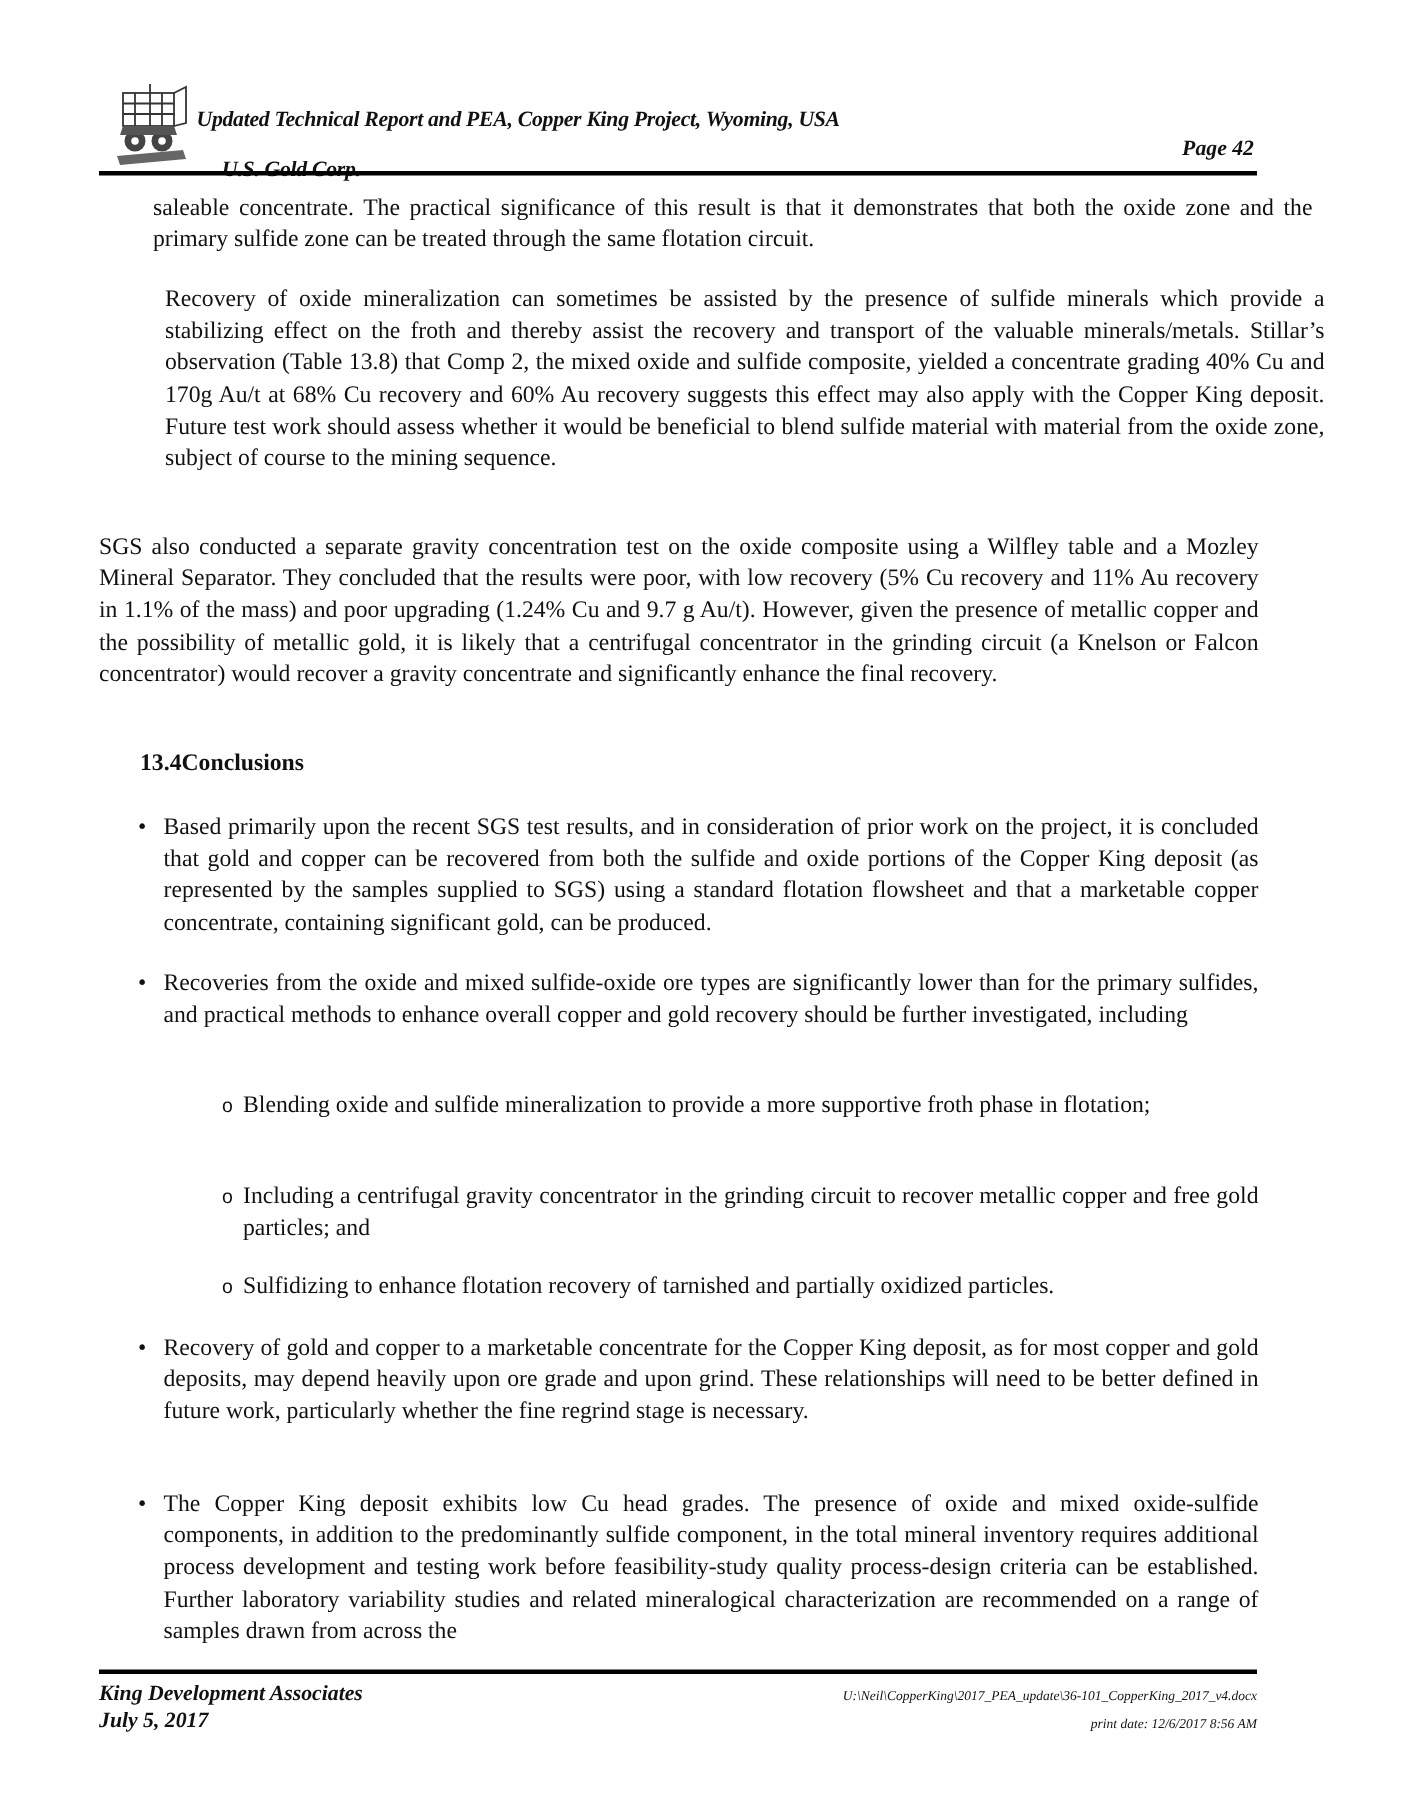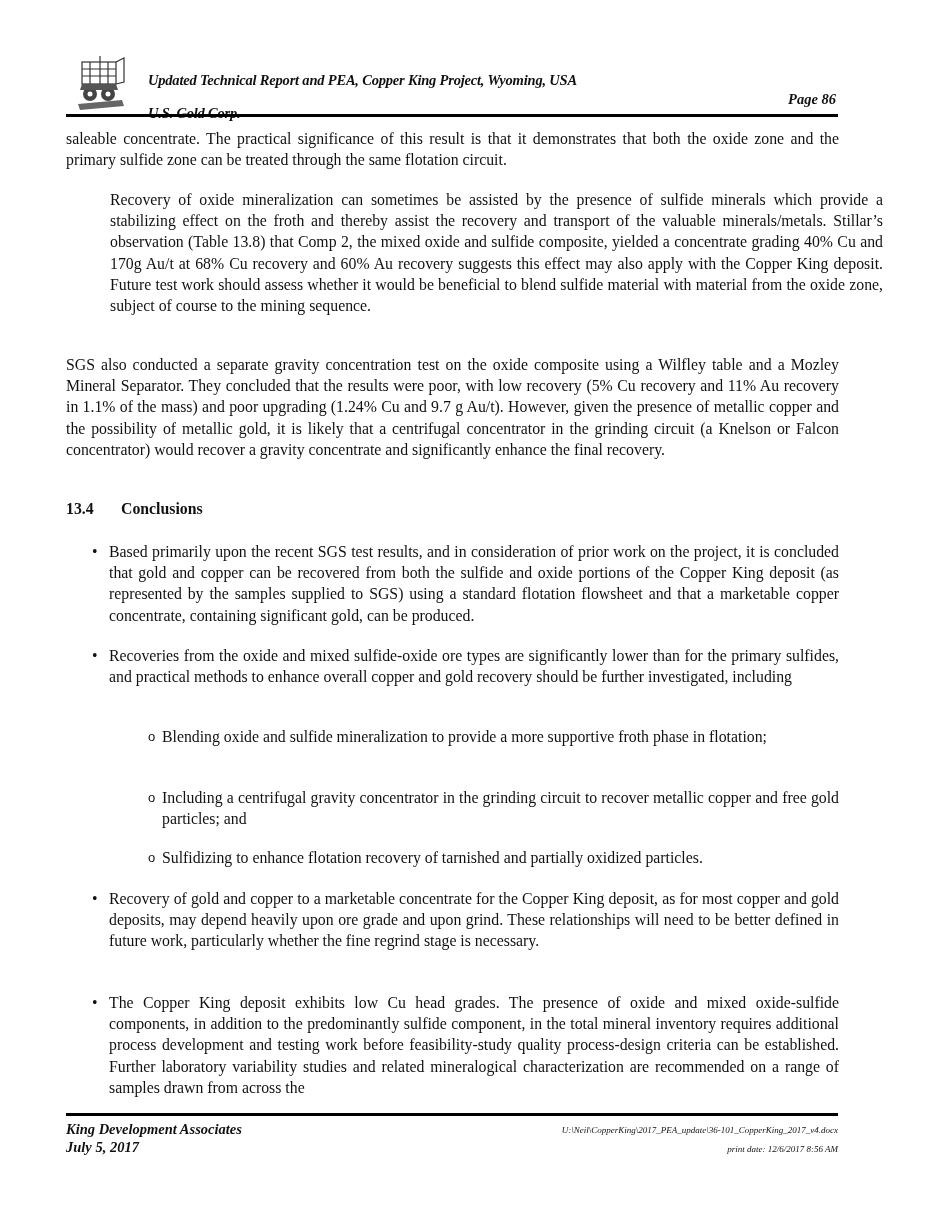--- a/index.html
+++ b/index.html
@@ -2,30 +2,30 @@
 <html><head>
 <meta charset="utf-8">
 <style>
   html, body { margin: 0; padding: 0; background: #ffffff; }
   body { width: 935px; height: 1210px; position: relative; overflow: hidden;
          font-family: "Liberation Serif", serif; color: #111; }
   .page { position: absolute; left: 0; top: 0; width: 935px; height: 1210px; }
 
   .header { position: absolute; left: 66px; top: 52px; width: 772px; height: 62px; }
   .logo { position: absolute; left: 4px; top: 2px; width: 60px; height: 58px; }
-  .hdr-title { position: absolute; left: 82px; top: 20px; font-style: italic; font-weight: bold; font-size: 14.5px; letter-spacing: -0.2px; }
+  .hdr-title { position: absolute; left: 65px; top: 20px; font-style: italic; font-weight: bold; font-size: 14.5px; letter-spacing: -0.2px; }
   .hdr-org { position: absolute; left: 82px; top: 39px; font-style: italic; font-weight: bold; font-size: 14.5px; letter-spacing: -0.2px; margin-top: 14px; }
   .hdr-page { position: absolute; right: 2px; top: 39px; font-style: italic; font-weight: bold; font-size: 14.5px; }
   .rule-top { position: absolute; left: 66px; top: 114px; width: 772px; height: 3px; background: #000; }
 
   .body-text { position: absolute; left: 66px; width: 773px; font-size: 15.8px; line-height: 21.2px; text-align: justify; }
   .body-text p { margin: 0; }
 
   .sec { position: absolute; left: 66px; top: 500px; font-weight: bold; font-size: 15.8px; }
-  .sec .num { display: inline-block; width: 55px; }
+  .sec .num { display: inline-block; width: 55px; text-align: right; }
 
   .bullet { position: absolute; left: 66px; width: 773px; font-size: 15.8px; line-height: 21.2px; }
   .bullet .mark { position: absolute; left: 26px; top: 0; }
   .bullet .txt { margin-left: 43px; text-align: justify; }
 
   .sub { position: absolute; left: 121px; width: 718px; font-size: 15.8px; line-height: 21.2px; }
   .sub .mark { position: absolute; left: 27px; top: 0; font-family: "Liberation Sans", sans-serif; font-size: 13px; }
   .sub .txt { margin-left: 41px; text-align: justify; }
 
   .rule-bot { position: absolute; left: 66px; top: 1113px; width: 772px; height: 3px; background: #000; }
@@ -57,25 +57,25 @@
       </g>
       <g fill="#fff">
           <circle cx="20" cy="40" r="2.5"></circle>
           <circle cx="38" cy="40" r="2.5"></circle>
         </g>
       <path d="M8 50 L52 46 L54 52 L10 56 Z" fill="#666"></path>
       <path d="M12 30 L46 30 L48 36 L10 36 Z" fill="#555"></path>
     </svg>
     <div class="hdr-title">Updated Technical Report and PEA, Copper King Project, Wyoming, USA</div>
     <div class="hdr-org">U.S. Gold Corp.</div>
-    <div class="hdr-page">Page 86</div>
+    <div class="hdr-page">Page 42</div>
   </div>
   <div class="rule-top"></div>
 
-  <div class="body-text" style="top:128px;">
+  <div class="body-text" style="top:128px;margin-left:36px;">
     <p>saleable concentrate.  The practical significance of this result is that it demonstrates that both the oxide zone and the primary sulfide zone can be treated through the same flotation circuit.</p>
   </div>
   <div class="body-text" style="top:189px;margin-left:44px;">
     <p>Recovery of oxide mineralization can sometimes be assisted by the presence of sulfide minerals which provide a stabilizing effect on the froth and thereby assist the recovery and transport of the valuable minerals/metals.  Stillar’s observation (Table 13.8) that Comp 2, the mixed oxide and sulfide composite, yielded a concentrate grading 40% Cu and 170g Au/t at 68% Cu recovery and 60% Au recovery suggests this effect may also apply with the Copper King deposit.  Future test work should assess whether it would be beneficial to blend sulfide material with material from the oxide zone, subject of course to the mining sequence.</p>
   </div>
   <div class="body-text" style="top:354px;">
     <p>SGS also conducted a separate gravity concentration test on the oxide composite using a Wilfley table and a Mozley Mineral Separator.  They concluded that the results were poor, with low recovery (5% Cu recovery and 11% Au recovery in 1.1% of the mass) and poor upgrading (1.24% Cu and 9.7 g Au/t). However, given the presence of metallic copper and the possibility of metallic gold, it is likely that a centrifugal concentrator in the grinding circuit (a Knelson or Falcon concentrator) would recover a gravity concentrate and significantly enhance the final recovery.</p>
   </div>
 
   <div class="sec">

